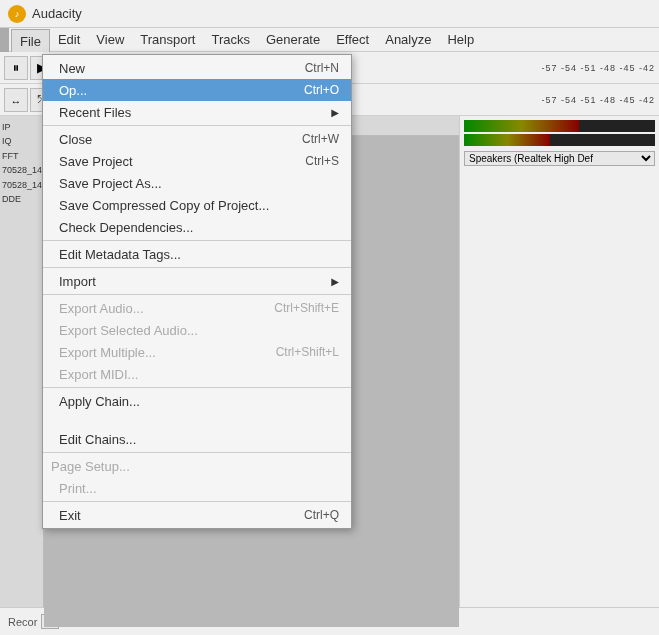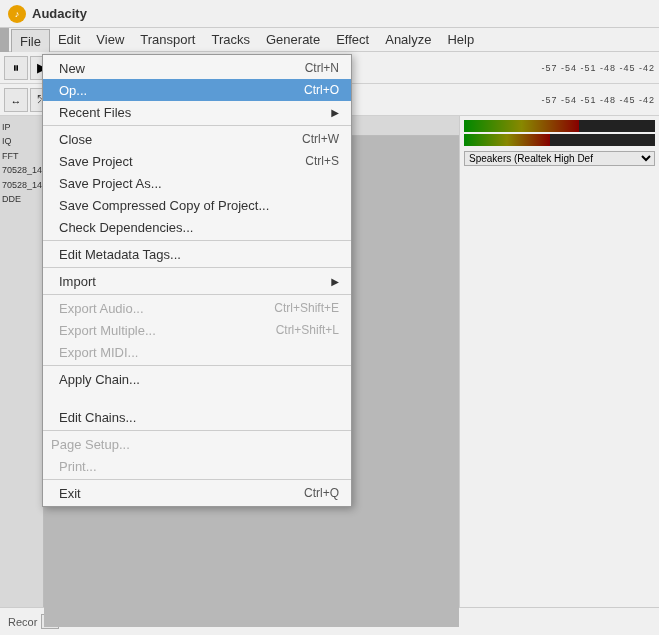--- a/index.html
+++ b/index.html
@@ -62,21 +62,21 @@
       background: #ababab;
     }
   </style>
 </head>
 <body>
 
 <div class="app-wrapper">
 
   <div class="title-bar" style="height:28px; background:#f0f0f0; border-bottom:1px solid #ccc; display:flex; align-items:center; padding:0 8px;">
     <div class="title-bar-icon" style="width:18px;height:18px;margin-right:6px;background:#e8a000;border-radius:50%;display:flex;align-items:center;justify-content:center;font-size:9px;color:white;font-weight:bold;">♪</div>
-    <span style="font-size:13px;color:#333;font-weight:bold;">Audacity</span>
+    <span style="font-size:13px;color:#333;">Audacity</span>
   </div>
 
   <div class="menu-bar" style="background:#f0f0f0;height:24px;display:flex;align-items:stretch;border-bottom:1px solid #ccc;margin-left:9px;">
     <div style="padding:2px 8px;cursor:pointer;font-size:13px;color:#333;display:flex;align-items:center;background:#e0e0e0;border:1px solid #aaa;border-bottom:none;position:relative;top:1px;">File</div>
     <div style="padding:2px 8px;cursor:pointer;font-size:13px;color:#333;display:flex;align-items:center;">Edit</div>
     <div style="padding:2px 8px;cursor:pointer;font-size:13px;color:#333;display:flex;align-items:center;">View</div>
     <div style="padding:2px 8px;cursor:pointer;font-size:13px;color:#333;display:flex;align-items:center;">Transport</div>
     <div style="padding:2px 8px;cursor:pointer;font-size:13px;color:#333;display:flex;align-items:center;">Tracks</div>
     <div style="padding:2px 8px;cursor:pointer;font-size:13px;color:#333;display:flex;align-items:center;">Generate</div>
     <div style="padding:2px 8px;cursor:pointer;font-size:13px;color:#333;display:flex;align-items:center;">Effect</div>
@@ -232,20 +232,23 @@
         <span style="font-size:10px;">▶</span>
       </div>
 
       <div style="height:1px;background:#ccc;margin:2px 0;"></div>
 
       <div style="display:flex;align-items:center;justify-content:space-between;padding:3px 12px 3px 16px;cursor:default;color:#aaa;font-size:13px;height:22px;">
         <span>Export Audio...</span>
         <span style="font-size:12px;color:#aaa;">Ctrl+Shift+E</span>
       </div>
 
+      <div style="display:flex;align-items:center;justify-content:space-between;padding:3px 12px 3px 16px;cursor:default;color:#aaa;font-size:13px;height:22px;">
+        <span>Export Selected Audio...</span>
+      </div>
 
 
       <div style="display:flex;align-items:center;justify-content:space-between;padding:3px 12px 3px 16px;cursor:default;color:#aaa;font-size:13px;height:22px;">
         <span>Export Multiple...</span>
         <span style="font-size:12px;color:#aaa;">Ctrl+Shift+L</span>
       </div>
 
       <div style="display:flex;align-items:center;justify-content:space-between;padding:3px 12px 3px 16px;cursor:default;color:#aaa;font-size:13px;height:22px;">
         <span>Export MIDI...</span>
       </div>

